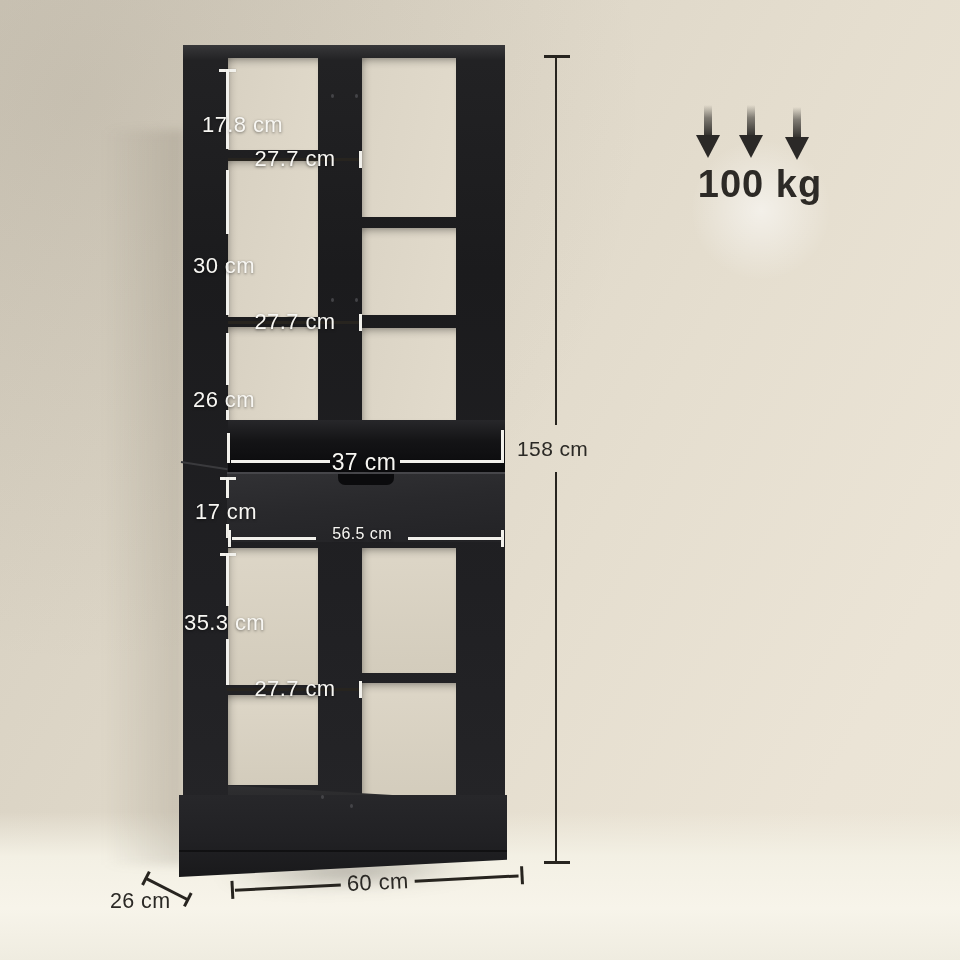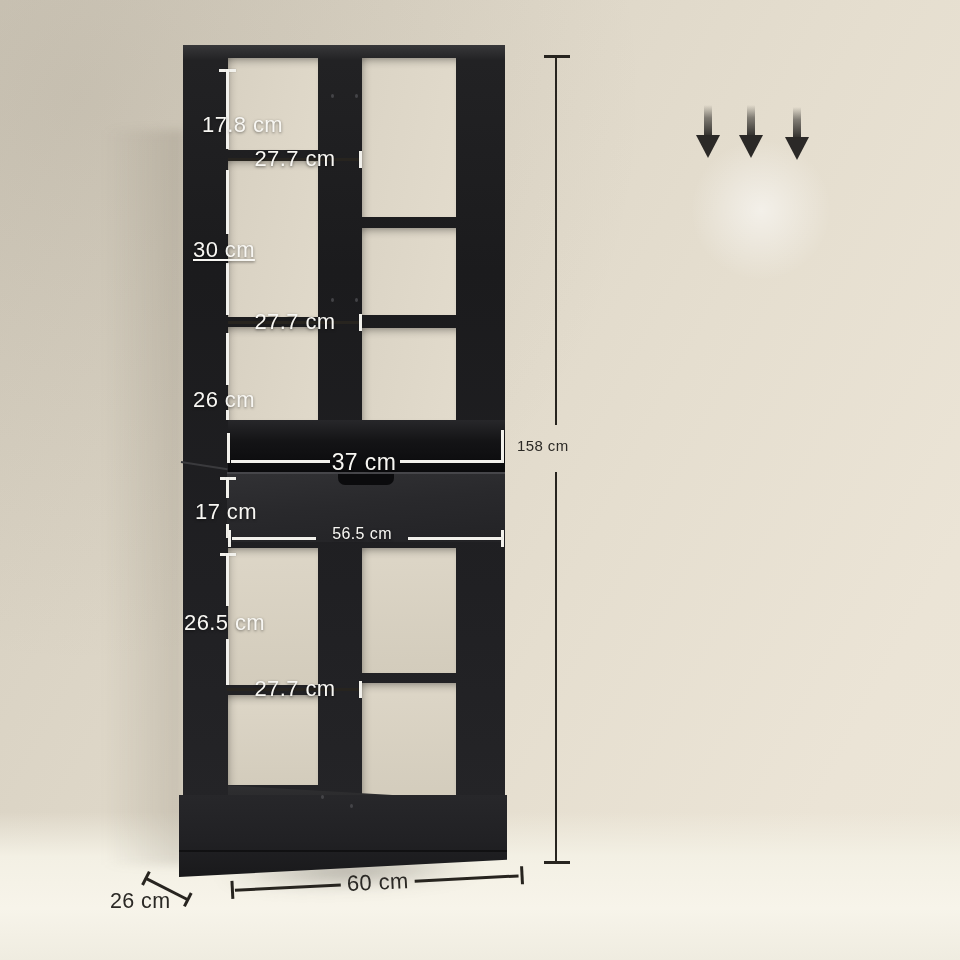--- a/index.html
+++ b/index.html
@@ -112,21 +112,21 @@
   <div class="abs hl-w" style="left:219px;top:69px;width:17px;"></div>
   <div class="abs vl-w" style="left:226px;top:69px;height:80px;"></div>
   <div class="abs dt-w" style="left:202px;top:91px;margin-top:21px;">17.8 cm</div>
 
   <div class="abs hl-d" style="left:228px;top:158px;width:134px;"></div>
   <div class="abs vl-w" style="left:359px;top:151px;height:17px;"></div>
   <div class="abs dt-w ctr" style="left:234px;top:146px;width:122px;">27.7 cm</div>
 
   <div class="abs vl-w" style="left:226px;top:170px;height:64px;"></div>
   <div class="abs vl-w" style="left:226px;top:263px;height:52px;"></div>
-  <div class="abs dt-w" style="left:193px;top:237px;text-decoration:underline;">30 cm</div>
+  <div class="abs dt-w" style="left:193px;top:253px;">30 cm</div>
 
   <div class="abs hl-d" style="left:228px;top:321px;width:134px;"></div>
   <div class="abs vl-w" style="left:359px;top:314px;height:17px;"></div>
   <div class="abs dt-w ctr" style="left:234px;top:309px;width:122px;">27.7 cm</div>
 
   <div class="abs vl-w" style="left:226px;top:333px;height:52px;"></div>
   <div class="abs vl-w" style="left:226px;top:410px;height:10px;"></div>
   <div class="abs dt-w" style="left:193px;top:387px;">26 cm</div>
 
   <div class="abs vl-w" style="left:227px;top:433px;height:30px;"></div>
@@ -142,31 +142,31 @@
 
   <div class="abs vl-w" style="left:228px;top:530px;height:17px;"></div>
   <div class="abs vl-w" style="left:501px;top:530px;height:17px;"></div>
   <div class="abs hl-w" style="left:232px;top:537px;width:84px;"></div>
   <div class="abs hl-w" style="left:408px;top:537px;width:94px;"></div>
   <div class="abs dt-w ctr" style="left:316px;top:525px;width:92px;font-size:16px;">56.5 cm</div>
 
   <div class="abs hl-w" style="left:220px;top:553px;width:16px;"></div>
   <div class="abs vl-w" style="left:226px;top:553px;height:53px;"></div>
   <div class="abs vl-w" style="left:226px;top:639px;height:46px;"></div>
-  <div class="abs dt-w" style="left:184px;top:610px;">26.5 cm</div>
+  <div class="abs dt-w" style="left:184px;top:610px;">35.3 cm</div>
 
   <div class="abs hl-d" style="left:227px;top:688px;width:135px;"></div>
   <div class="abs vl-w" style="left:359px;top:681px;height:17px;"></div>
   <div class="abs dt-w ctr" style="left:234px;top:676px;width:122px;">27.7 cm</div>
 
   <div class="abs hl-d" style="left:544px;top:55px;width:26px;"></div>
   <div class="abs vl-d" style="left:555px;top:55px;height:370px;"></div>
   <div class="abs vl-d" style="left:555px;top:472px;height:391px;"></div>
   <div class="abs hl-d" style="left:544px;top:861px;width:26px;"></div>
-  <div class="abs dt-d" style="left:517px;top:437px;font-size:15px;">158 cm</div>
+  <div class="abs dt-d" style="left:517px;top:437px;font-size:21px;">158 cm</div>
 
   <div class="abs" style="left:231px;top:879px;width:294px;height:26px;transform:rotate(-2.9deg);transform-origin:left center;">
     <div class="abs vl-d" style="left:0;top:2px;height:18px;width:2.5px;"></div>
     <div class="abs hl-d" style="left:4px;top:10px;width:106px;"></div>
     <div class="abs dt-d ctr" style="left:110px;top:-2px;width:74px;">60 cm</div>
     <div class="abs hl-d" style="left:184px;top:10px;width:104px;"></div>
     <div class="abs vl-d" style="left:290px;top:2px;height:18px;width:2.5px;"></div>
   </div>
 
   <div class="abs" style="left:148px;top:871px;width:50px;height:22px;transform:rotate(27deg);transform-origin:left top;">
@@ -183,15 +183,16 @@
         <div class="head"></div>
     </div>
     <div class="abs arrow" style="left:79px;top:10px;">
       <div class="shaft"></div>
         <div class="head"></div>
     </div>
     <div class="abs arrow" style="left:125px;top:12px;">
       <div class="shaft"></div>
         <div class="head"></div>
     </div>
+    <div class="abs weight-label">100 kg</div>
   </div>
 
 </div>
 
 </body></html>

